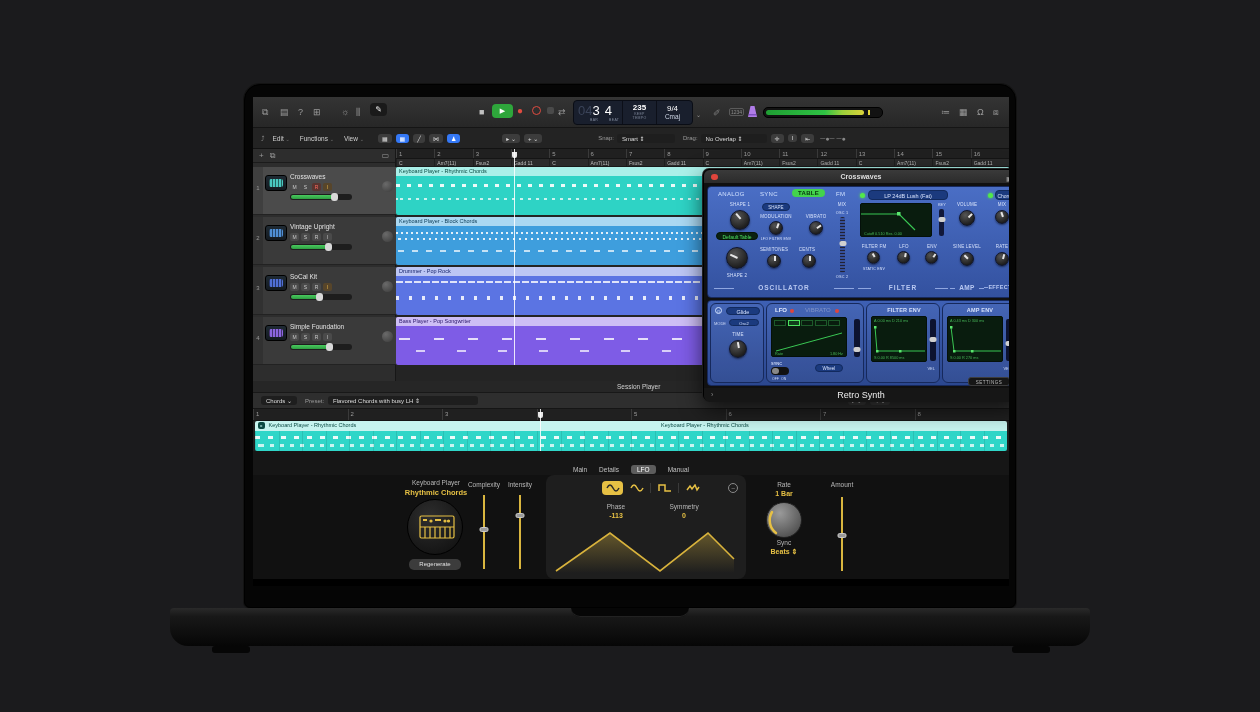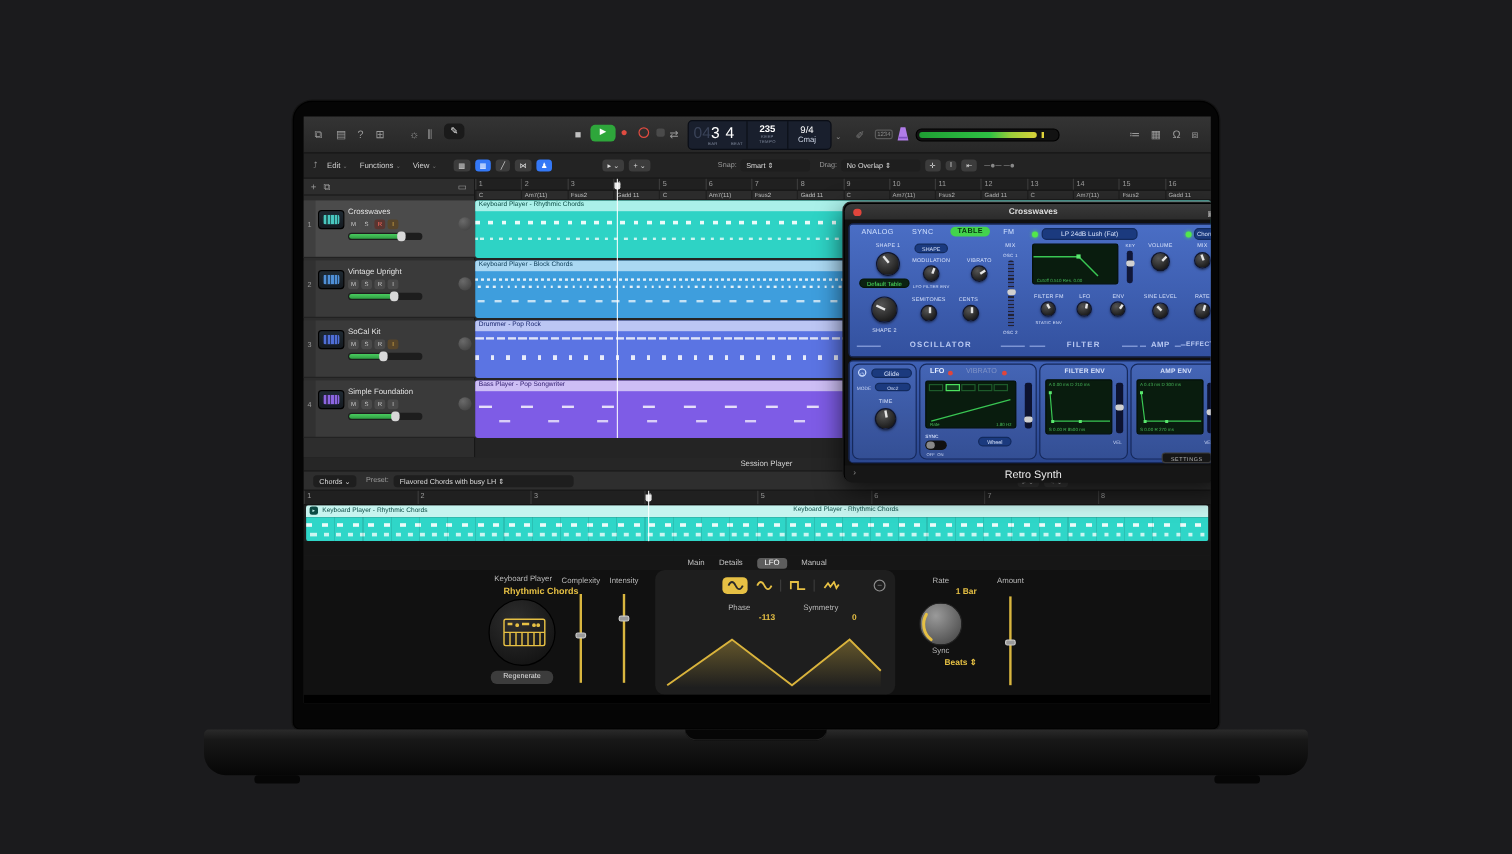--- a/index.html
+++ b/index.html
@@ -137,21 +137,21 @@
              border-bottom:1px solid #141414; }
   .ercell { flex:1; font-size:6px; color:#9b9b9b; border-left:1px solid #3a3a3a; padding-left:2px; line-height:11px; }
   .edregion { position:absolute; left:2px; top:324px; width:752px; height:30px; border-radius:2px; overflow:hidden; }
   .edgap { position:absolute; left:0; top:354px; width:756px; height:12px; background:#161616; }
   .edtabs { position:absolute; left:0; top:366px; width:756px; height:12px; background:#161616; display:flex;
             justify-content:center; gap:12px; align-items:center; }
   .edtab { font-size:6.5px; color:#c2c2c2; }
   .edtab-on { background:#5d5d5d; color:#fff; border-radius:3px; padding:1px 6px; }
   .controls { position:absolute; left:0; top:378px; width:756px; height:104px; background:#111; }
   .ylabel { color:#b8b8b8; font-size:6.5px; text-align:center; }
-  .yvalue { color:#e6c044; font-size:7px; font-weight:bold; text-align:right; }
+  .yvalue { color:#e6c044; font-size:7px; font-weight:bold; text-align:center; }
   .yslider { position:absolute; width:2px; background:#8a6f1c; }
   .yslider .yth { position:absolute; left:50%; transform:translateX(-50%); width:9px; height:5px; background:#9a9a9a;
                   border:1px solid #c9c9c9; border-radius:2px; }
   .lfopanel { position:absolute; left:293px; top:0; width:200px; height:104px; background:#1e1e1e; border-radius:8px; }
   .wbtn { width:21px; height:14px; border-radius:4px; display:flex; align-items:center; justify-content:center; }
   .bstrip { position:absolute; left:0; top:482px; width:756px; height:7px; background:#000; }
 </style>
 </head>
 <body>
 

